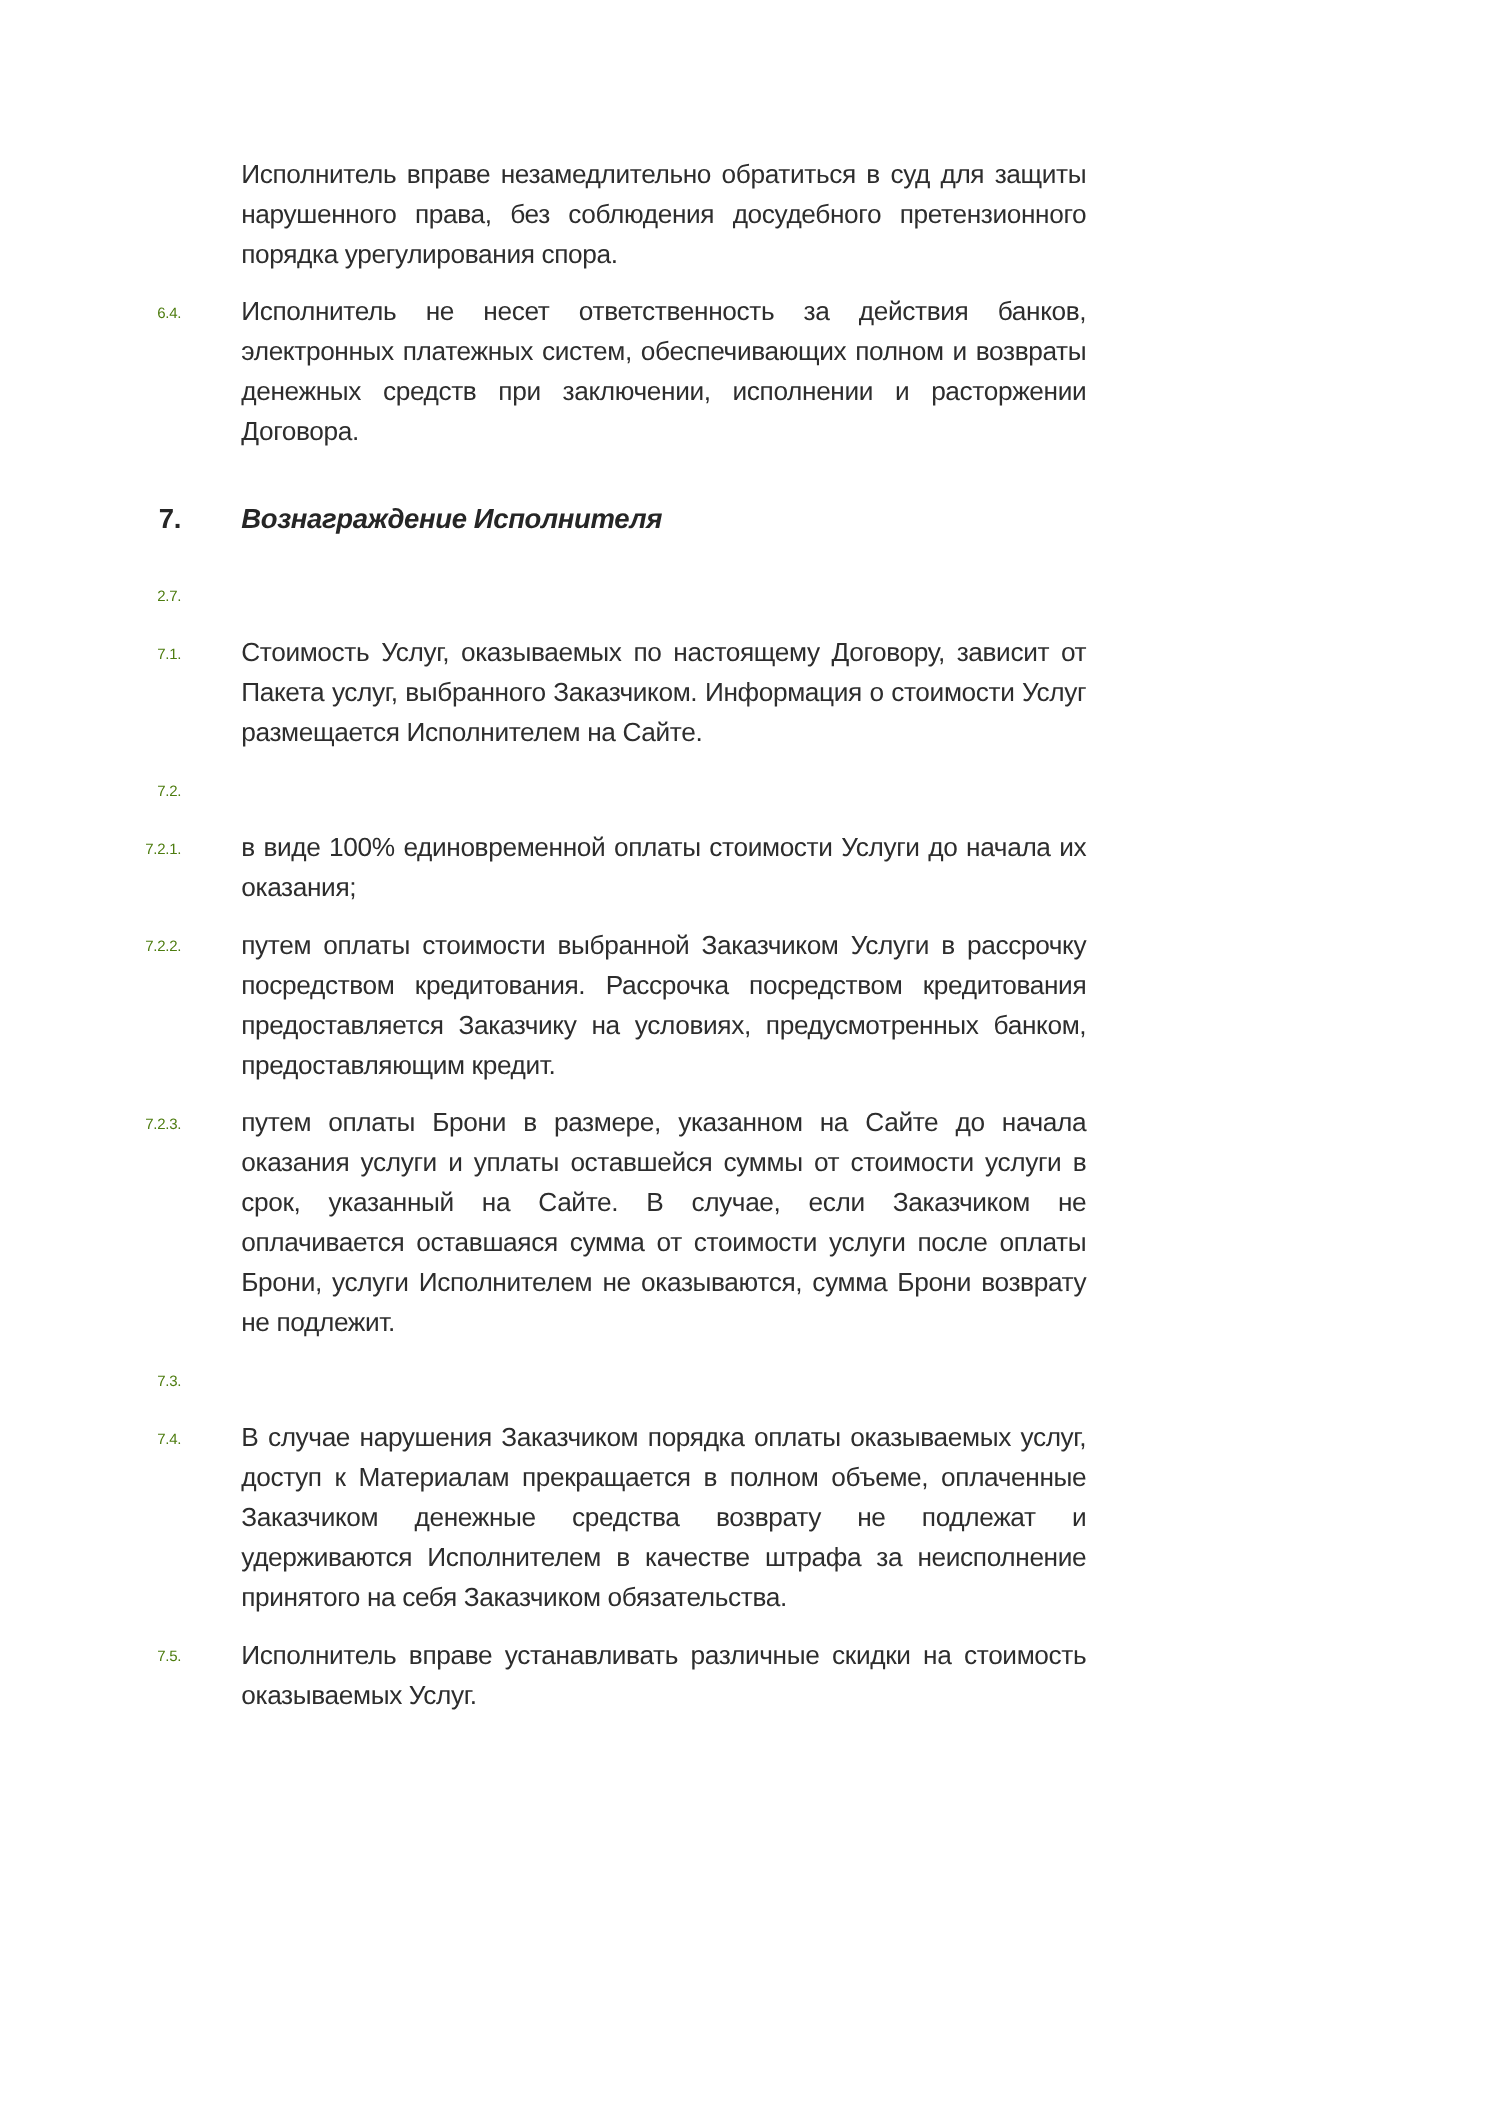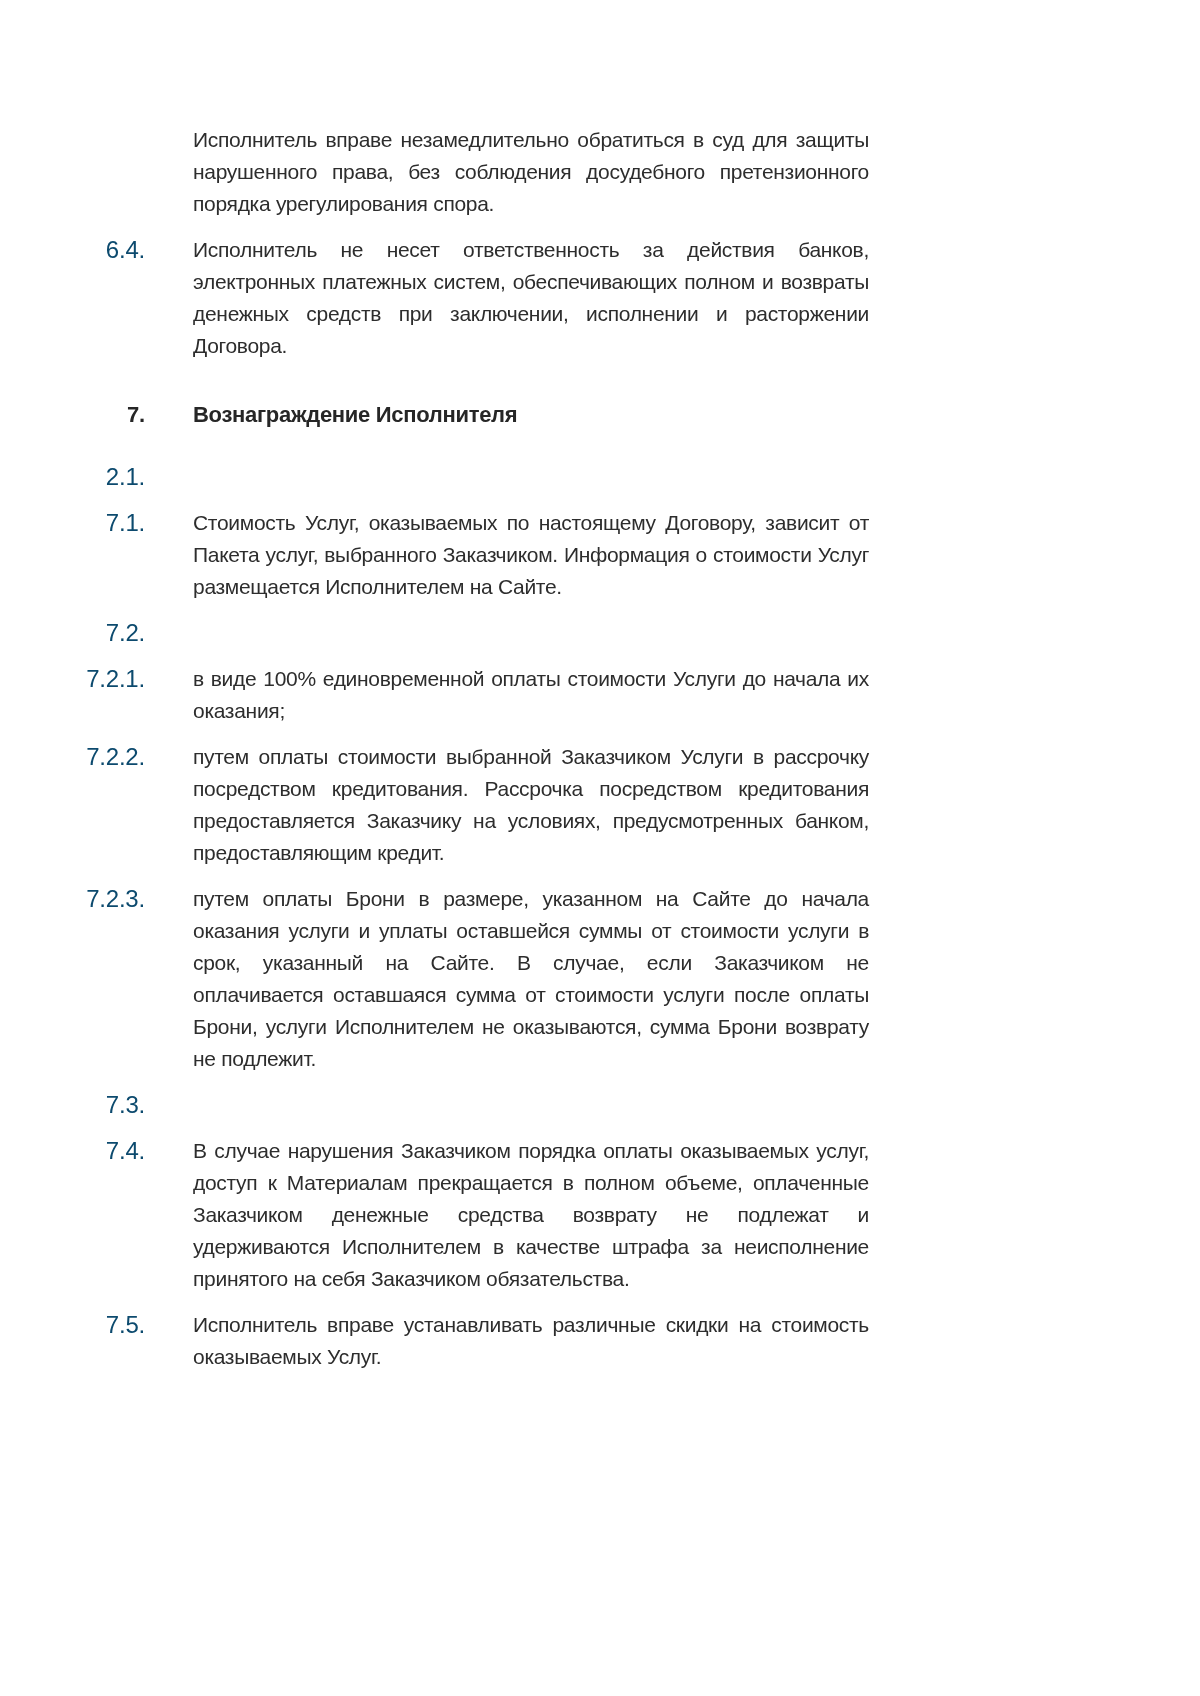--- a/index.html
+++ b/index.html
@@ -23,22 +23,22 @@
   }
   .row {
     display: flex;
     align-items: flex-start;
     margin: 0 0 14px 0;
   }
   .num {
     flex: 0 0 145px;
     width: 145px;
     text-align: right;
-    color: #0c4a6e;
-    font-size: 24px;
+    color: #4d7c0f;
+    font-size: 12px;
     line-height: 32px;
     letter-spacing: -0.2px;
     white-space: nowrap;
   }
   .txt {
     flex: 1 1 auto;
     margin-left: 48px;
     text-align: justify;
     color: #2d2d2d;
     font-size: 21px;
@@ -52,20 +52,21 @@
   .row.heading .num {
     color: #262626;
     font-weight: bold;
     font-size: 22px;
   }
   .row.heading .txt {
     color: #262626;
     font-weight: bold;
     font-size: 22px;
     text-align: left;
+    font-style: italic;
   }
 </style>
 </head>
 <body>
 
 <div class="page">
 
   <div class="row">
     <div class="num"></div>
     <div class="txt">Исполнитель вправе незамедлительно обратиться в суд для защиты нарушенного права, без соблюдения досудебного претензионного порядка урегулирования спора.</div>
@@ -75,21 +76,21 @@
     <div class="num">6.4.</div>
     <div class="txt">Исполнитель не несет ответственность за действия банков, электронных платежных систем, обеспечивающих полном и возвраты денежных средств при заключении, исполнении и расторжении Договора.</div>
   </div>
 
   <div class="row heading">
     <div class="num">7.</div>
     <div class="txt">Вознаграждение Исполнителя</div>
   </div>
 
   <div class="row">
-    <div class="num">2.1.</div>
+    <div class="num">2.7.</div>
   </div>
 
   <div class="row">
     <div class="num">7.1.</div>
     <div class="txt">Стоимость Услуг, оказываемых по настоящему Договору, зависит от Пакета услуг, выбранного Заказчиком. Информация о стоимости Услуг размещается Исполнителем на Сайте.</div>
   </div>
 
   <div class="row">
     <div class="num">7.2.</div>
   </div>

